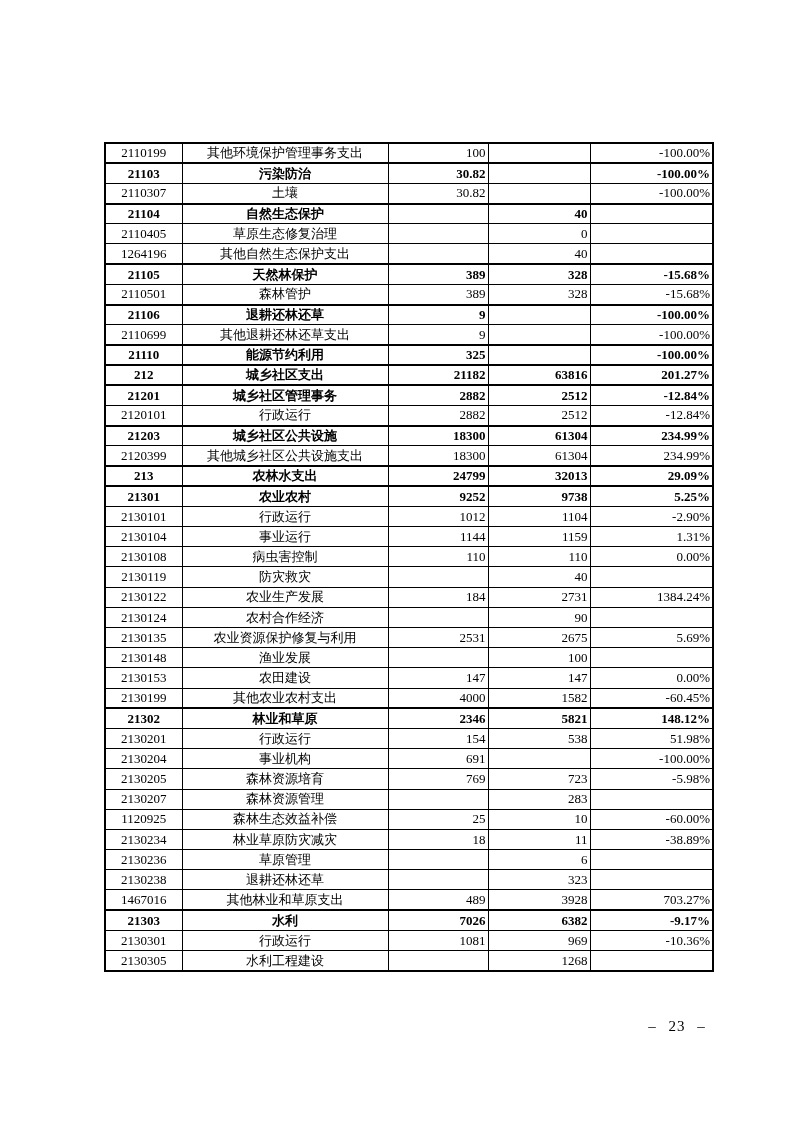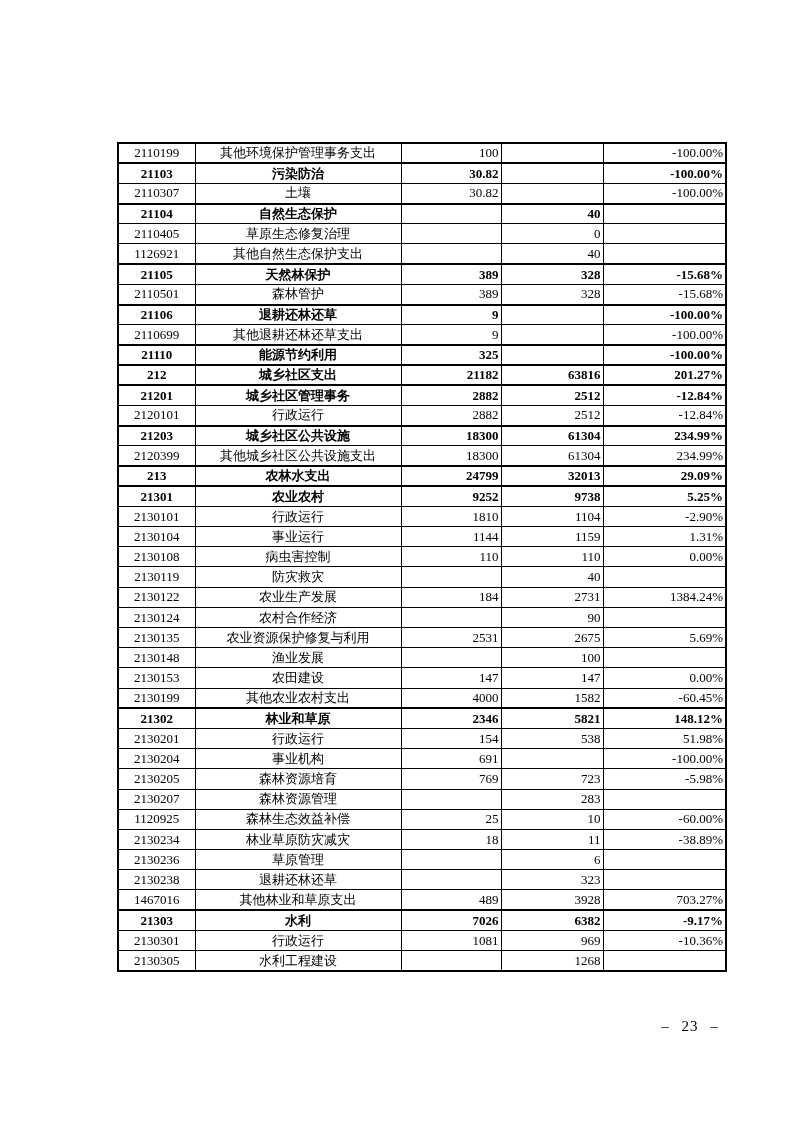--- a/index.html
+++ b/index.html
@@ -5,21 +5,21 @@
   * { margin: 0; padding: 0; box-sizing: border-box; }
   html, body { background: #ffffff; }
   body {
     width: 793px; height: 1122px;
     font-family: "Liberation Serif", "DejaVu Serif", serif;
     color: #000000;
     position: relative;
     overflow: hidden;
   }
   .page {
-    position: absolute; left: 17px; top: 0;
+    position: absolute; left: 4px; top: 0;
     width: 643px; height: 1122px;
     background: #ffffff;
   }
   table.budget {
     position: absolute;
     left: 100px; top: 142px;
     width: 608px;
     border-collapse: collapse;
     table-layout: fixed;
     border: 2px solid #000;
@@ -93,21 +93,21 @@
           <td class="c-pct"></td>
         </tr>
         <tr class="item">
           <td class="c-code">2110405</td>
           <td class="c-name">草原生态修复治理</td>
           <td class="c-v1"></td>
           <td class="c-v2">0</td>
           <td class="c-pct"></td>
         </tr>
         <tr class="item">
-          <td class="c-code">1126921</td>
+          <td class="c-code">1264196</td>
           <td class="c-name">其他自然生态保护支出</td>
           <td class="c-v1"></td>
           <td class="c-v2">40</td>
           <td class="c-pct"></td>
         </tr>
         <tr class="bold">
           <td class="c-code">21105</td>
           <td class="c-name">天然林保护</td>
           <td class="c-v1">389</td>
           <td class="c-v2">328</td>
@@ -186,21 +186,21 @@
         <tr class="bold">
           <td class="c-code">21301</td>
           <td class="c-name">农业农村</td>
           <td class="c-v1">9252</td>
           <td class="c-v2">9738</td>
           <td class="c-pct">5.25%</td>
         </tr>
         <tr class="item">
           <td class="c-code">2130101</td>
           <td class="c-name">行政运行</td>
-          <td class="c-v1">1810</td>
+          <td class="c-v1">1012</td>
           <td class="c-v2">1104</td>
           <td class="c-pct">-2.90%</td>
         </tr>
         <tr class="item">
           <td class="c-code">2130104</td>
           <td class="c-name">事业运行</td>
           <td class="c-v1">1144</td>
           <td class="c-v2">1159</td>
           <td class="c-pct">1.31%</td>
         </tr>

